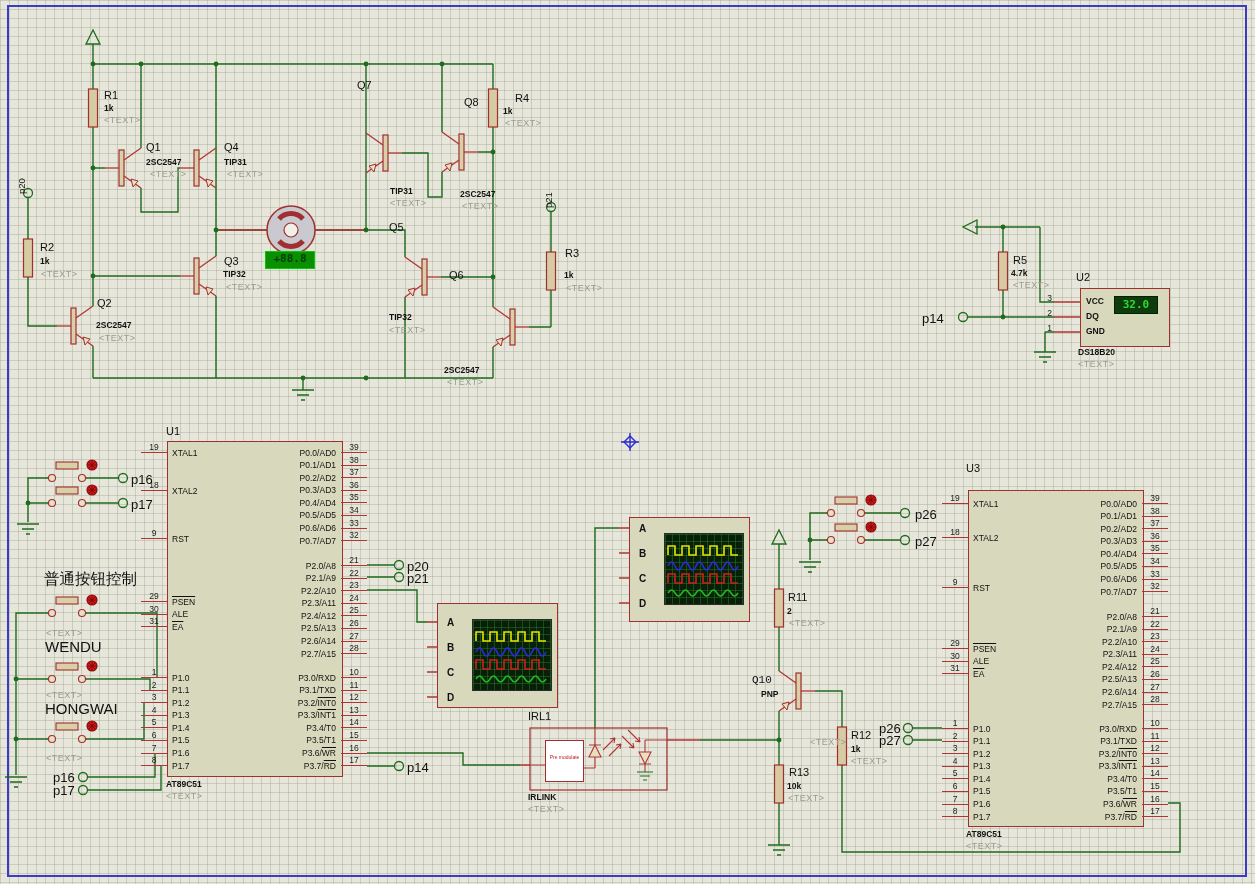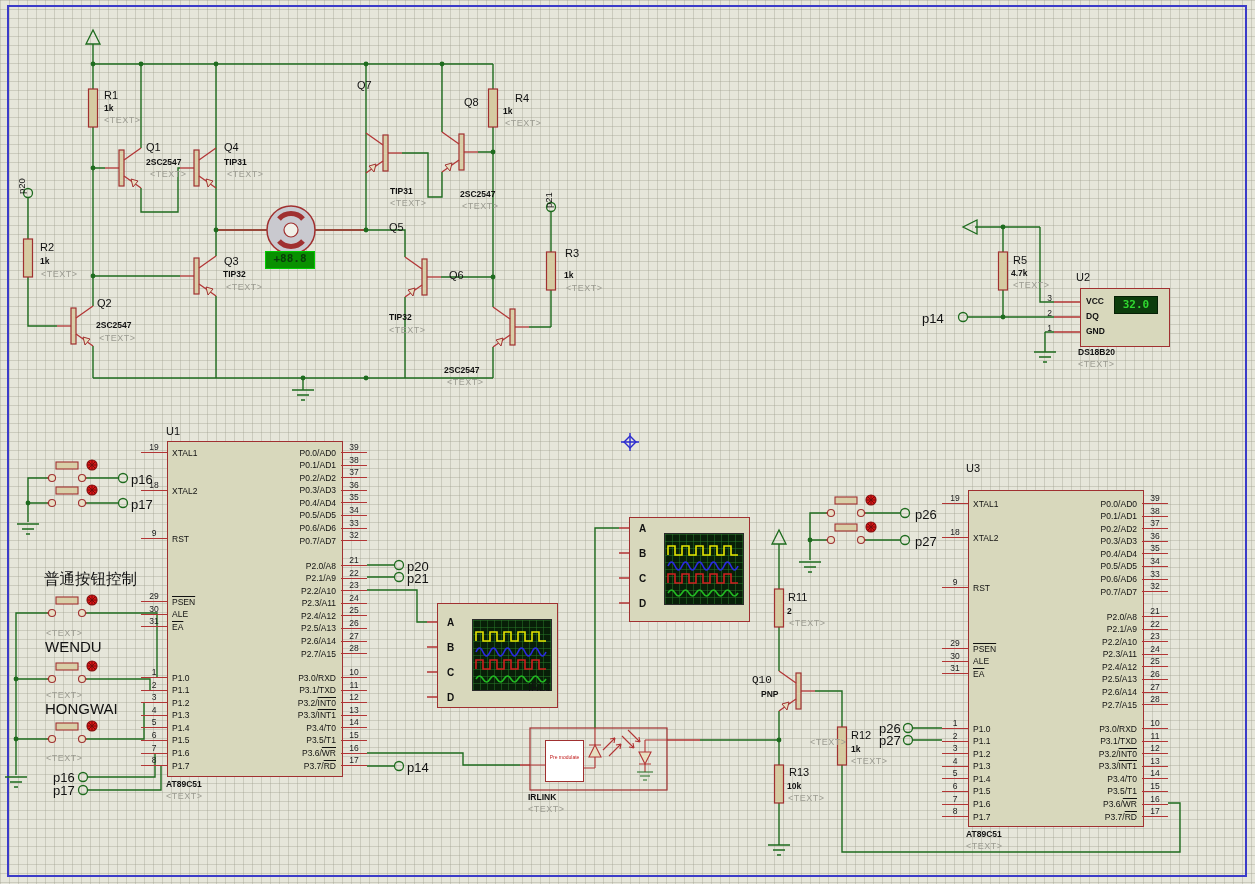--- a/index.html
+++ b/index.html
@@ -753,21 +753,21 @@
       <path d="M3 32 Q6.5 24 10 32 T17 32 T24 32 T31 32 T38 32 T45 32 T52 32 T59 32 T66 32 T73 32" stroke="#2a2ae0"></path>
       <path d="M3 49 V40 H10 V49 H17 V40 H24 V49 H31 V40 H38 V49 H45 V40 H52 V49 H59 V40 H66 V49 H73" stroke="#d02020"></path>
       <path d="M3 59 Q6.5 53 10 59 T17 59 T24 59 T31 59 T38 59 T45 59 T52 59 T59 59 T66 59 T73 59" stroke="#22b822"></path>
     </svg>
   </div>
 </div>
 
 <div id="irbox">
       <span>Pre modulate</span>
     </div>
-<span class="lab ref" style="left:528px;top:682px;text-align:right;">IRL1</span>
+<span class="lab ref" style="left:528px;top:711px;text-align:right;">IRL1</span>
 <span class="lab val" style="left:528px;top:793px;text-align:center;">IRLINK</span>
 <span class="lab ph" style="left:528px;top:805px;">&lt;TEXT&gt;</span>
 
 <span class="lab ref" style="left:104px;top:90px;">R1</span>
 <span class="lab val" style="left:104px;top:104px;">1k</span>
 <span class="lab ph" style="left:104px;top:116px;">&lt;TEXT&gt;</span>
 <span class="lab ref" style="left:146px;top:142px;">Q1</span>
 <span class="lab val" style="left:146px;top:158px;">2SC2547</span>
 <span class="lab ph" style="left:150px;top:170px;">&lt;TEXT&gt;</span>
 <span class="lab ref" style="left:224px;top:142px;">Q4</span>

